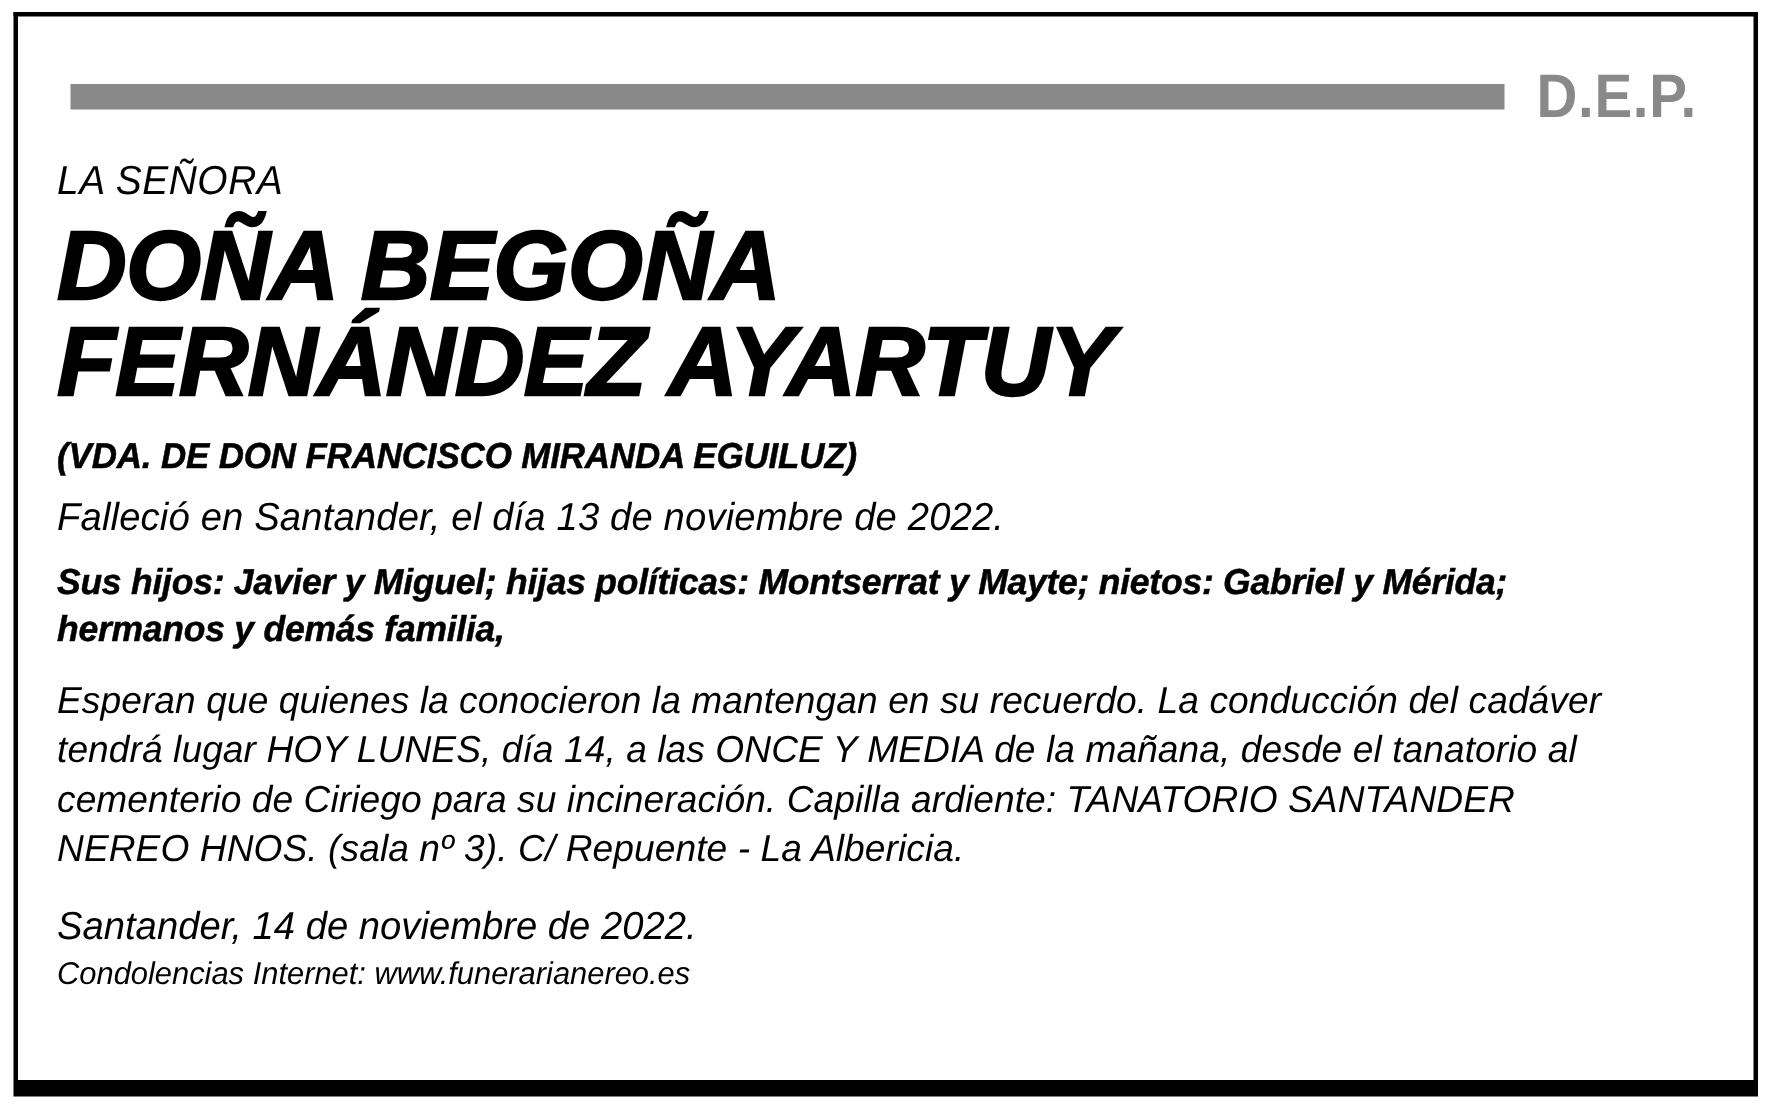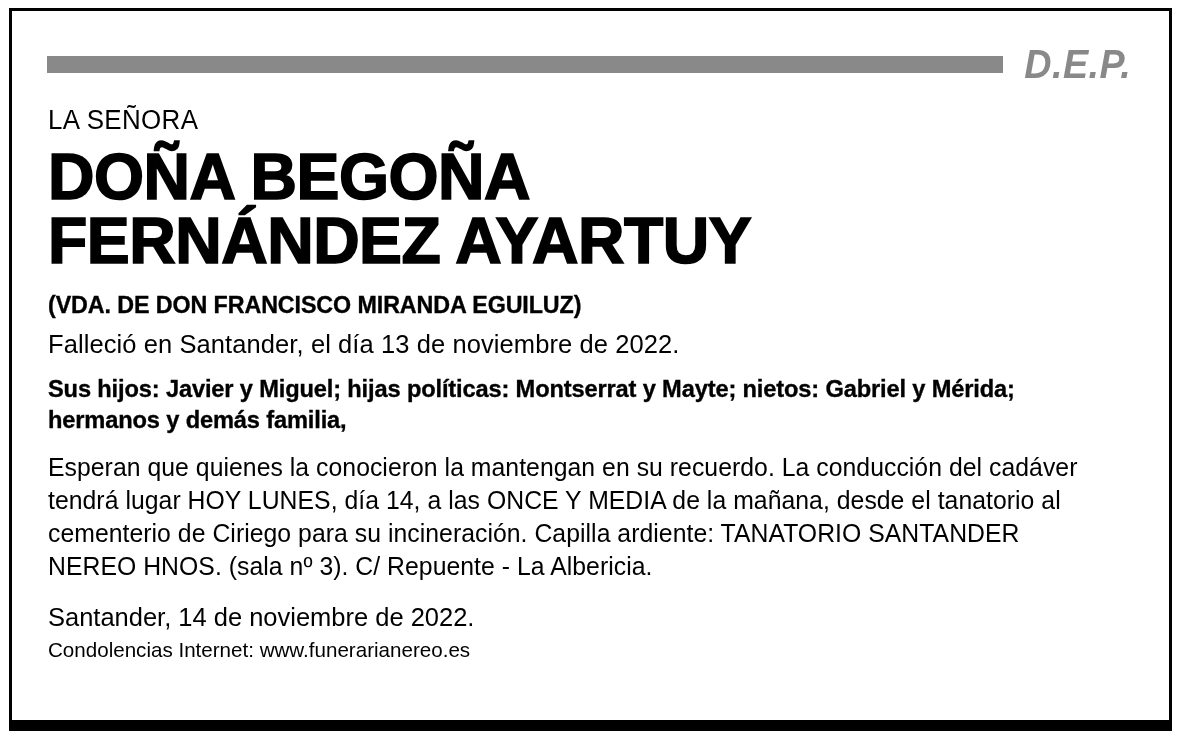--- a/index.html
+++ b/index.html
@@ -61,21 +61,20 @@
   
   .dep-header {
     position: absolute;
     left: 47px;
     top: 44px;
     width: 1084px;
     height: 40px;
     display: flex;
     align-items: center;
     gap: 12px;
-    font-style: italic;
   }
   .dep-rule {
     flex: 1 1 auto;
     height: 17px;
     background: #898989;
   }
   .dep-label {
     flex: 0 0 auto;
     font-family: "Liberation Sans Narrow", "Liberation Sans", sans-serif;
     font-size: 41px;
@@ -84,23 +83,24 @@
     letter-spacing: 0.5px;
     color: #898989;
     transform: scaleX(0.92);
     transform-origin: right center;
     white-space: nowrap;
   }
 
   
   .content {
     position: absolute;
-    left: 48px;
+    left: 38px;
     top: 106px;
     width: 1050px;
+    font-style: italic;
   }
 
   .salutation {
     font-family: "Liberation Sans Narrow", "Liberation Sans", sans-serif;
     font-size: 27px;
     font-weight: 400;
     line-height: 1.1;
     letter-spacing: 0.4px;
     color: #000000;
     transform: scaleX(0.96);

